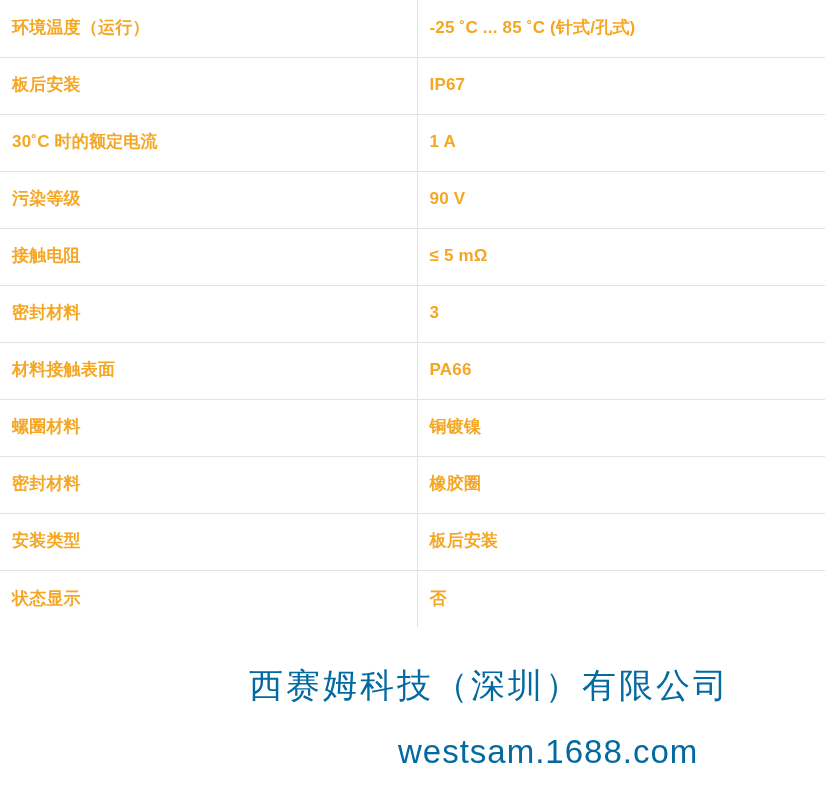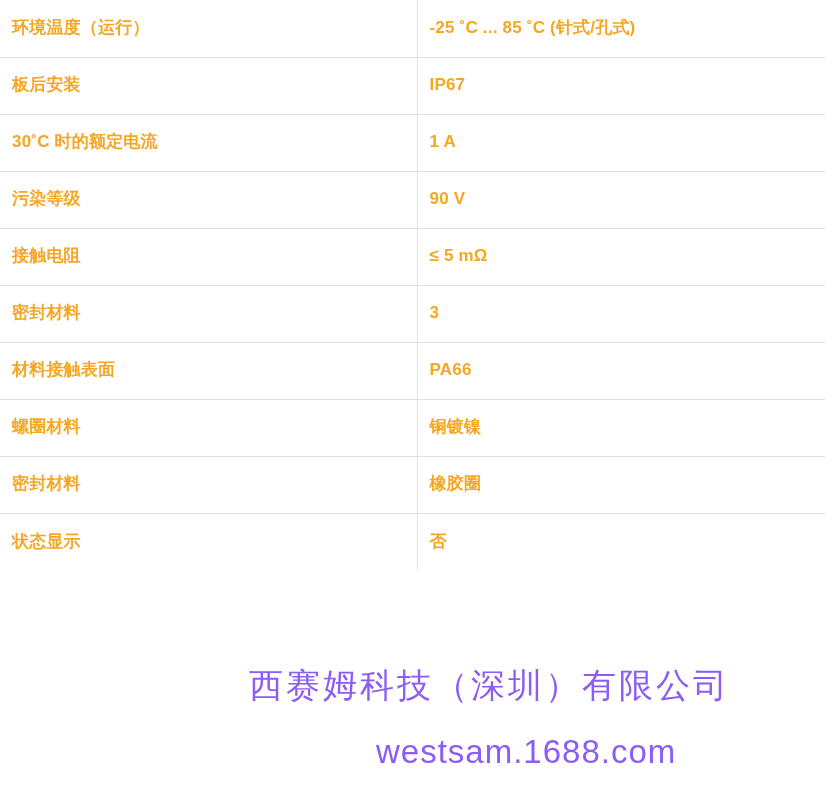--- a/index.html
+++ b/index.html
@@ -51,34 +51,34 @@
     position: absolute;
     left: 0;
     top: 0;
     width: 825px;
     height: 800px;
     z-index: 1;
     pointer-events: none;
   }
   .wm-line {
     position: absolute;
-    color: #8b5cf6;
+    color: #0369a1;
     font-size: 35px;
     font-weight: normal;
     white-space: nowrap;
     font-family: "Liberation Serif", serif;
   }
   .wm-line.cn {
     left: 249px;
     top: 663px;
     letter-spacing: 3px;
     font-size: 34px;
   }
   .wm-line.en {
-    left: 376px;
+    left: 398px;
     top: 733px;
     letter-spacing: 1px;
     font-size: 33px;
     font-family: "Liberation Sans", sans-serif;
   }
 </style>
 </head>
 <body>
 
 <div class="watermark">
@@ -122,17 +122,21 @@
     </tr>
     <tr>
       <td class="label-cell">螺圈材料</td>
       <td class="value-cell">铜镀镍</td>
     </tr>
     <tr>
       <td class="label-cell">密封材料</td>
       <td class="value-cell">橡胶圈</td>
     </tr>
     <tr>
+      <td class="label-cell">安装类型</td>
+      <td class="value-cell">板后安装</td>
+    </tr>
+    <tr>
       <td class="label-cell">状态显示</td>
       <td class="value-cell">否</td>
     </tr>
   </tbody>
 </table>
 
 </body></html>

